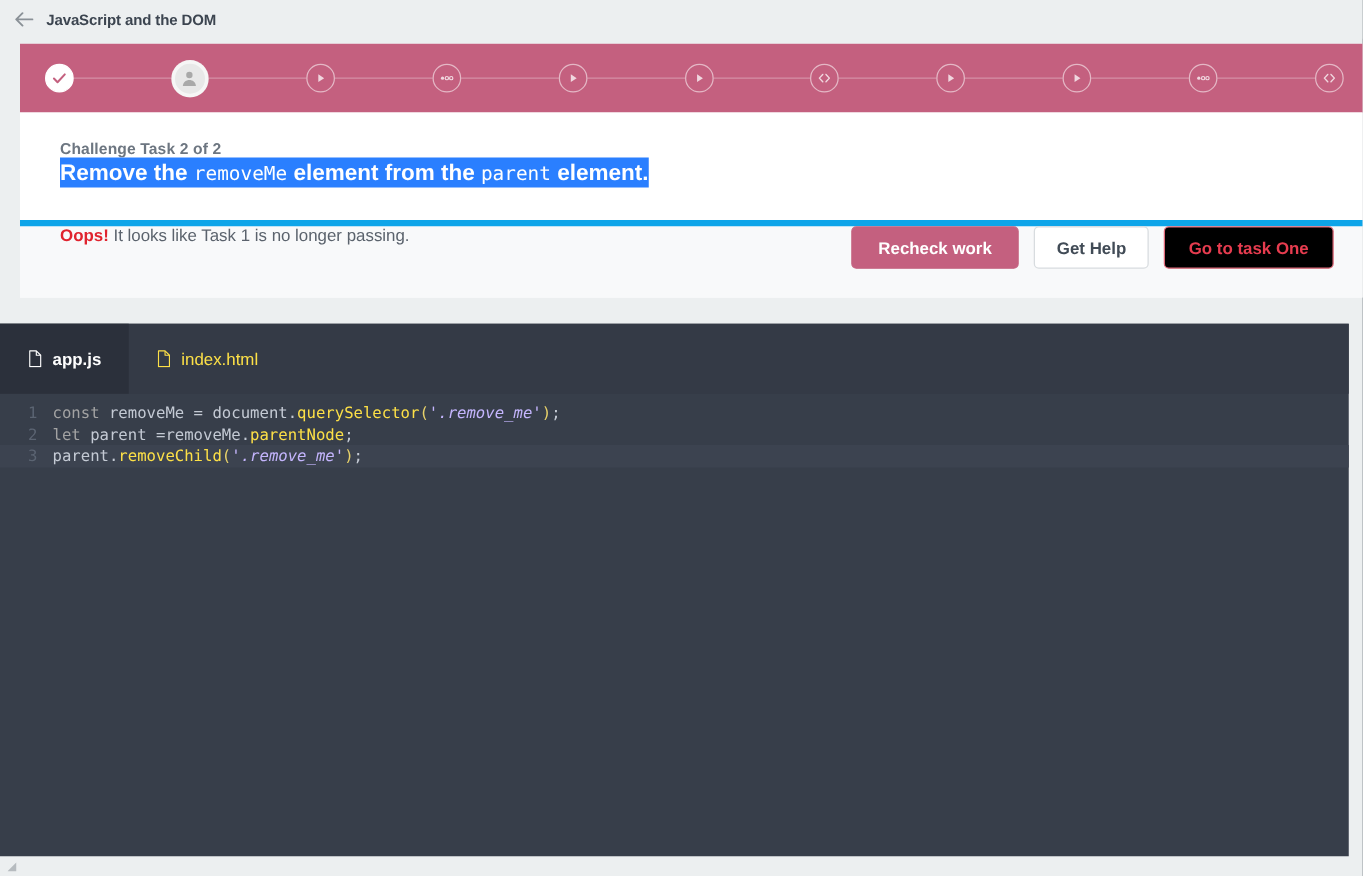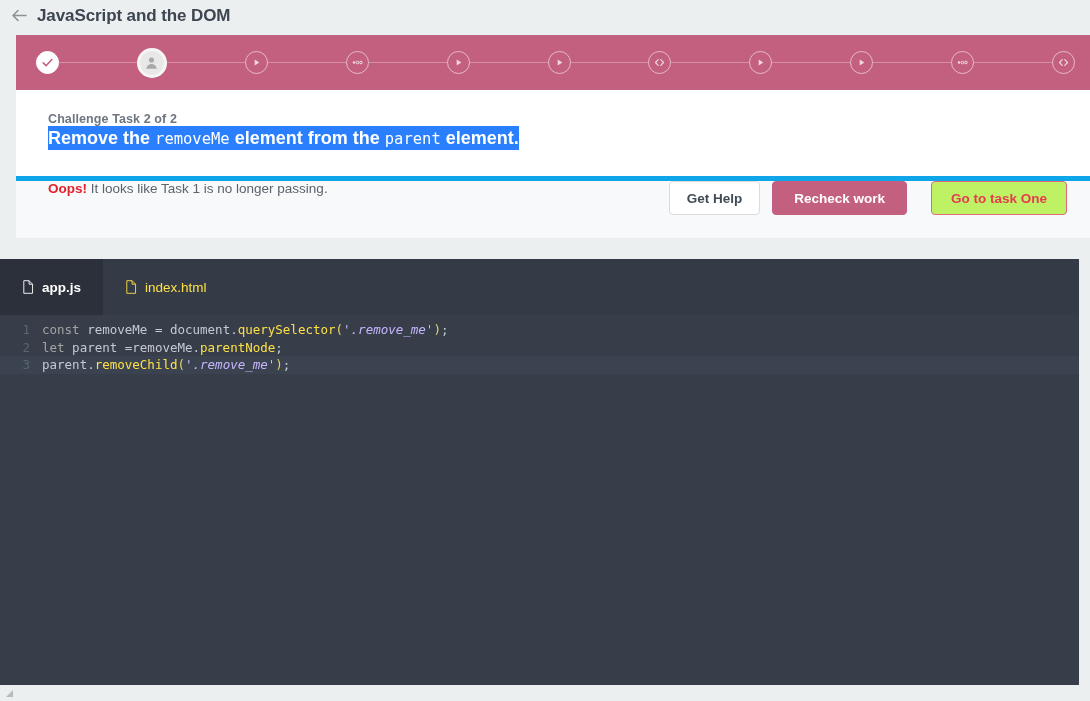--- a/index.html
+++ b/index.html
@@ -28,21 +28,21 @@
     height: 22px;
     display: flex;
     align-items: center;
     justify-content: center;
     color: #8a9197;
     font-size: 17px;
     line-height: 1;
     cursor: pointer;
   }
   .titlebar-title {
-    font-size: 17px;
+    font-size: 12px;
     font-weight: bold;
     color: #3c4550;
     margin-left: 7px;
     letter-spacing: -0.1px;
   }
 
   
   .card {
     position: absolute;
     left: 16px;
@@ -166,25 +166,24 @@
     border: 1px solid #d8dcdf;
     color: #414b56;
   }
   .btn-primary {
     background: #c4607f;
     border: 1px solid #c4607f;
     color: #ffffff;
     padding: 0 21px;
   }
   .btn-outline-danger {
-    background: #bef264;
+    background: #000000;
     border: 1px solid #e06a7a;
     color: #e63c4f;
     padding: 0 19px;
-    margin-left: 12px;
   }
 
   
   .editor {
     position: absolute;
     left: 0;
     top: 259px;
     width: 1079px;
     height: 426px;
     background: #373e4a;
@@ -363,22 +362,22 @@
     <div>
       <div class="task-heading"><span class="sel" id="heading-sel"><span>Remove the </span><code>removeMe</code><span> element from the </span><code>parent</code><span> element.</span></span></div>
     </div>
   </div>
 
   <div class="statusbar">
     <div class="status-text">
       <b>Oops!</b><span> It looks like Task 1 is no longer passing.</span>
     </div>
     <div class="btns">
+      <div class="btn btn-primary">Recheck work</div>
       <div class="btn btn-default">Get Help</div>
-      <div class="btn btn-primary">Recheck work</div>
       <div class="btn btn-outline-danger">Go to task One</div>
     </div>
   </div>
 </div>
 
 <div class="editor">
   <div class="tabbar" id="tabbar">
       <div class="tab active">
         <span class="doc-icon">
           <svg viewBox="0 0 16 20" fill="none" width="12" height="14">

